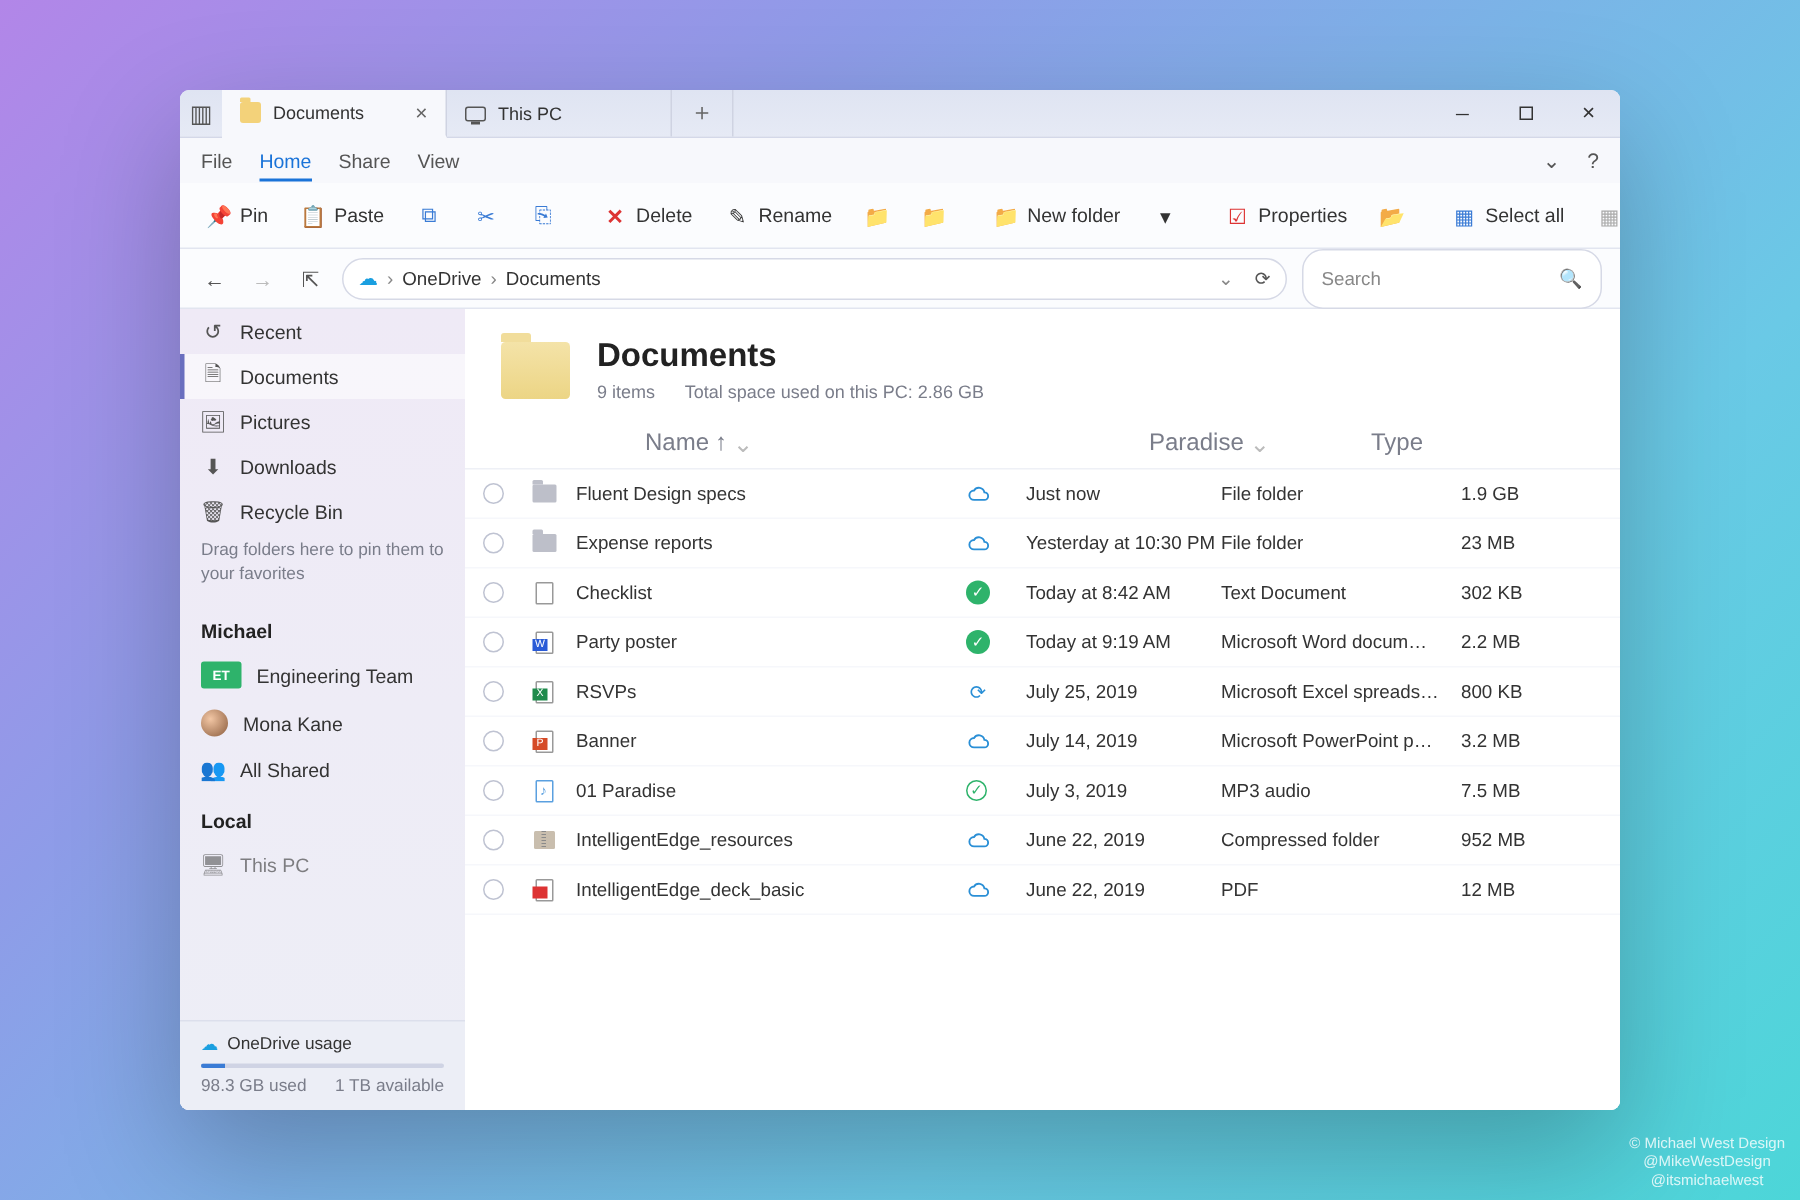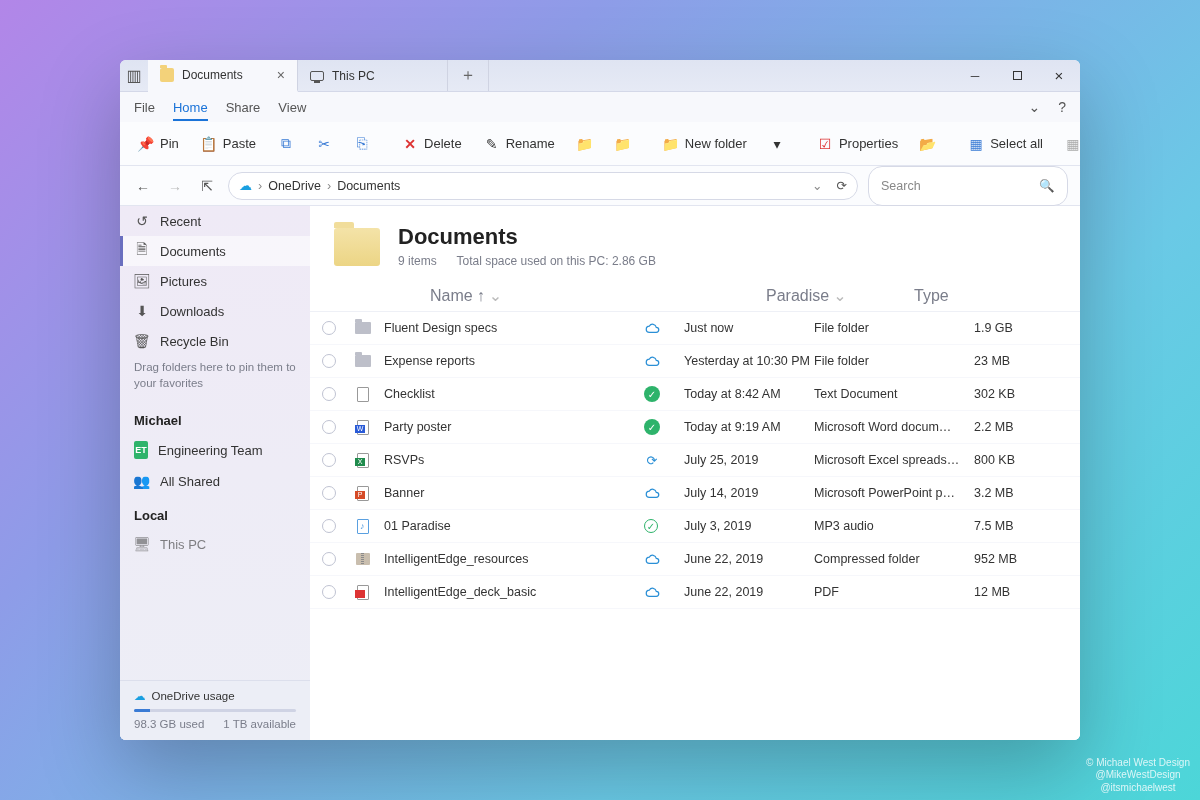--- a/index.html
+++ b/index.html
@@ -57,21 +57,21 @@
   
   .body { flex:1; display:flex; overflow:hidden; background:#fbfcfe;}
   
   .sidebar { width:190px; background:linear-gradient(180deg,#efeaf6,#edeef6); display:flex; flex-direction:column; font-size:13px; color:#333; overflow:hidden;}
   .sb-h { padding:12px 14px 6px; font-weight:600; color:#222;}
   .sb-item { display:flex; align-items:center; gap:10px; padding:7px 14px;}
   .sb-item.active{ background:rgba(255,255,255,.55); border-left:3px solid #6a6fbf; padding-left:11px;}
   .sb-ic{width:16px;height:16px;display:flex;align-items:center;justify-content:center;color:#555;font-size:14px;}
   .sb-hint{ padding:4px 14px 10px; font-size:11.5px; color:#7a7d8a; line-height:1.35;}
   .sb-avatar{width:18px;height:18px;border-radius:50%;background:radial-gradient(circle at 35% 35%,#f2c6a4,#8a5b3c);}
-  .sb-badge{width:14px;height:18px;background:#2eb36b;color:#fff;font-size:9px;font-weight:700;display:flex;align-items:center;justify-content:center;border-radius:2px;}
+  .sb-badge{width:27px;height:18px;background:#2eb36b;color:#fff;font-size:9px;font-weight:700;display:flex;align-items:center;justify-content:center;border-radius:2px;}
   .sb-footer{ margin-top:auto; border-top:1px solid #dcdfec; background:#eceef6; padding:8px 14px 10px; font-size:11.5px;}
   .sb-footer .label{display:flex;align-items:center;gap:6px;color:#333;margin-bottom:6px;}
   .sb-footer .bar{height:3px;background:#cfd3e4;border-radius:2px;overflow:hidden;margin-bottom:6px;}
   .sb-footer .bar>div{height:100%;width:10%;background:#3a7bd5;}
   .sb-footer .stats{display:flex;justify-content:space-between;color:#7a7d8a;}
   
   .main { flex:1; background:#fff; display:flex; flex-direction:column; overflow:hidden;}
   .mhead { display:flex; gap:18px; padding:18px 24px 12px; align-items:flex-start;}
   .bigfolder{ width:46px;height:38px;background:linear-gradient(180deg,#f4e3a8,#ecd585);border-radius:3px;position:relative; margin-top:4px;}
   .bigfolder::before{content:"";position:absolute;top:-6px;left:0;width:20px;height:6px;background:#f1dd9b;border-radius:2px 2px 0 0;}
@@ -245,20 +245,24 @@
 
       <div class="sb-hint">Drag folders here to pin them to your favorites</div>
 
       <div class="sb-h">Michael</div>
       <div class="sb-item">
           <span class="sb-badge">ET</span>
           <span>Engineering Team</span>
         </div>
 
       <div class="sb-item">
+          <span class="sb-avatar"></span>
+          <span>Mona Kane</span>
+        </div>
+      <div class="sb-item">
           <span class="sb-ic">👥</span>
           <span>All Shared</span>
         </div>
 
       <div class="sb-h">Local</div>
       <div class="sb-item" style="opacity:.6;">
           <span class="sb-ic">🖥</span>
           <span>This PC</span>
         </div>
 

